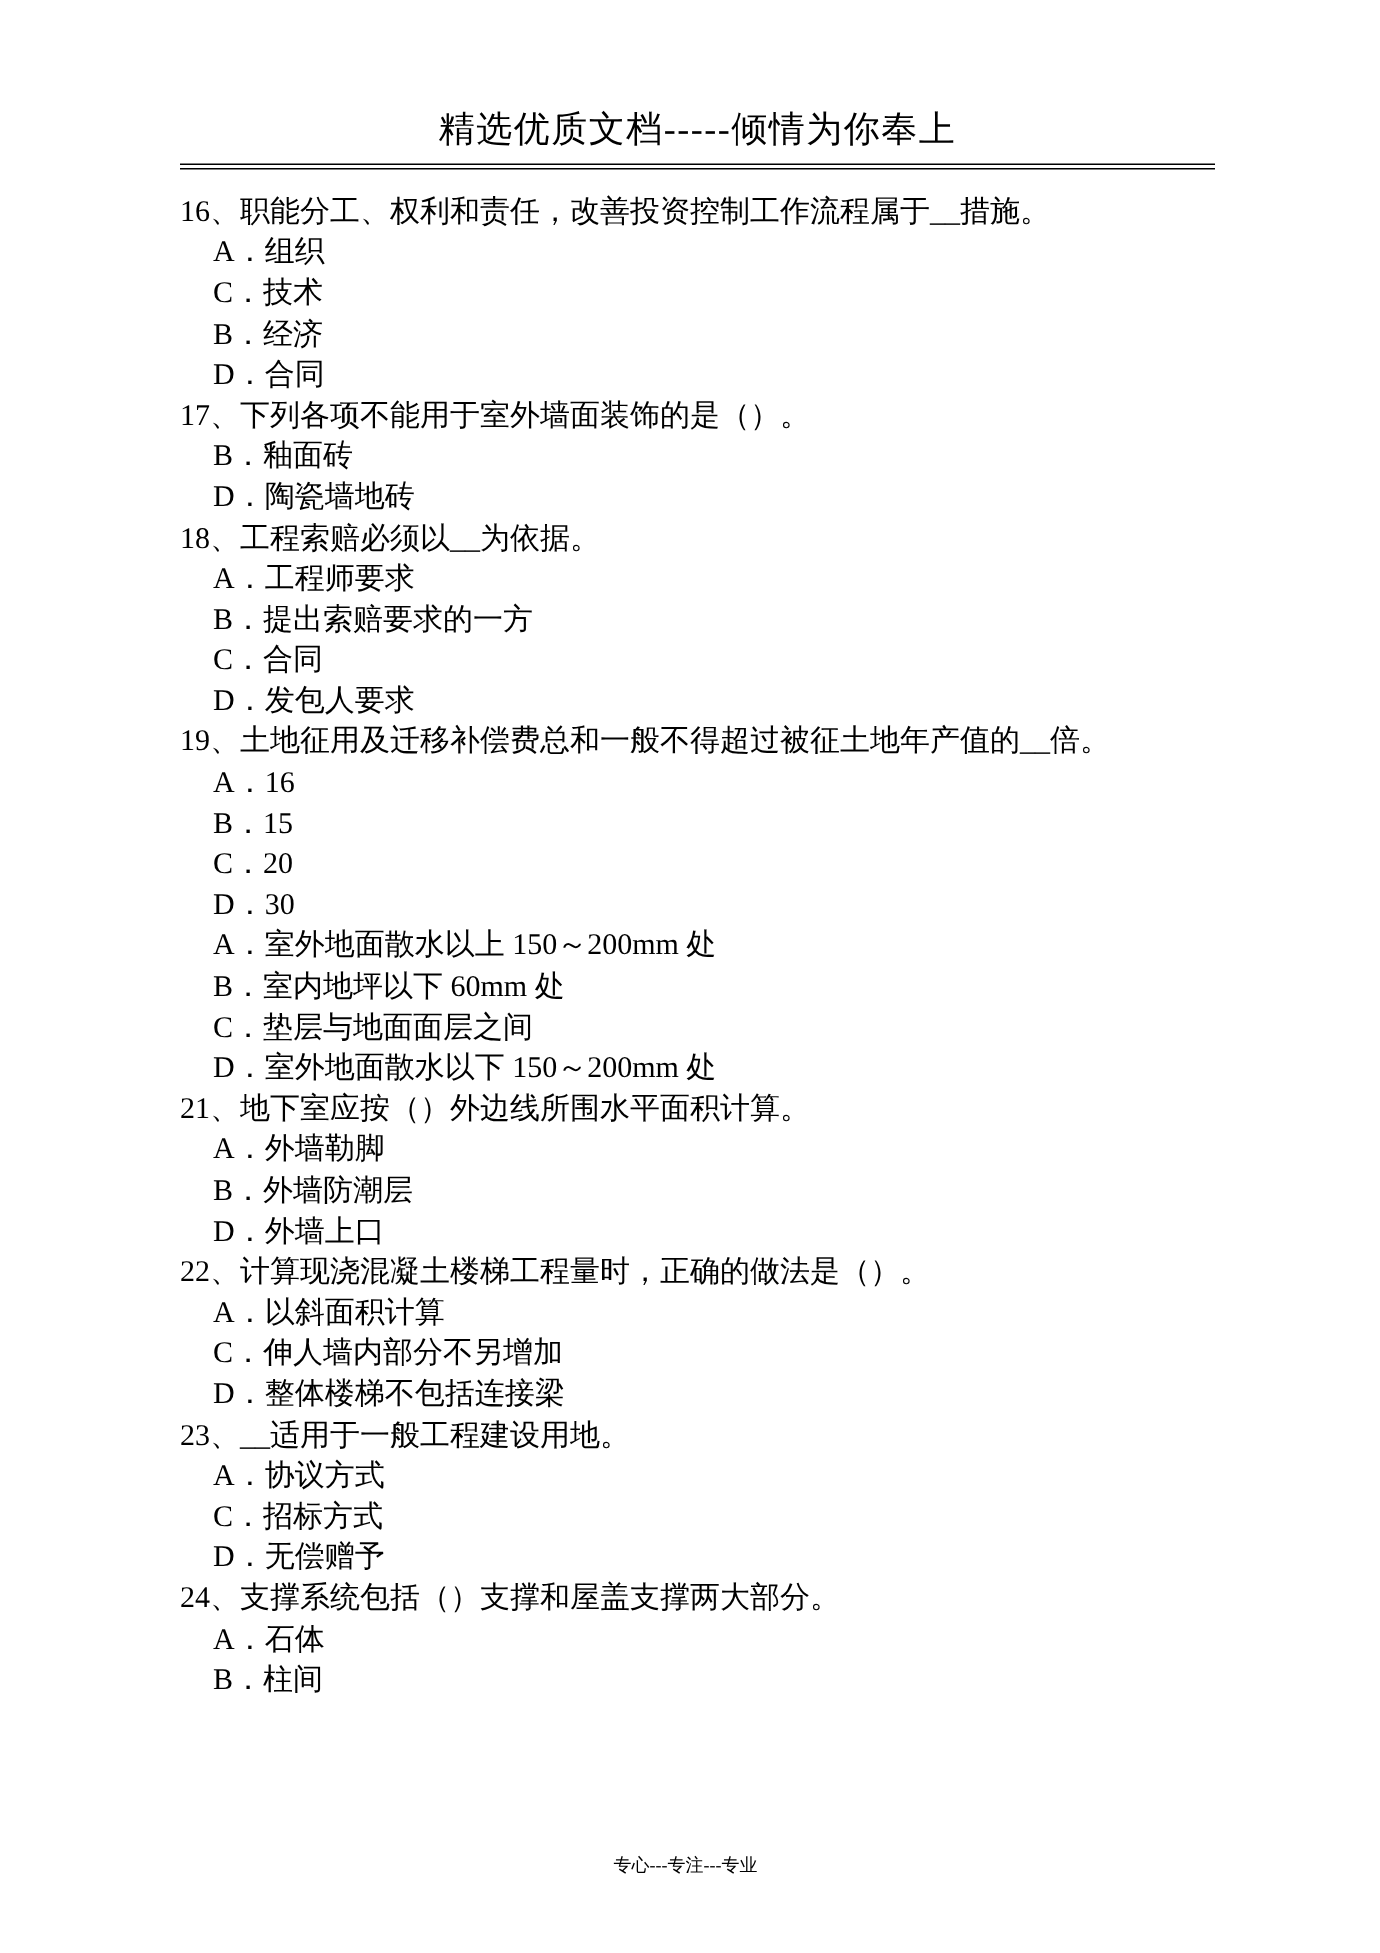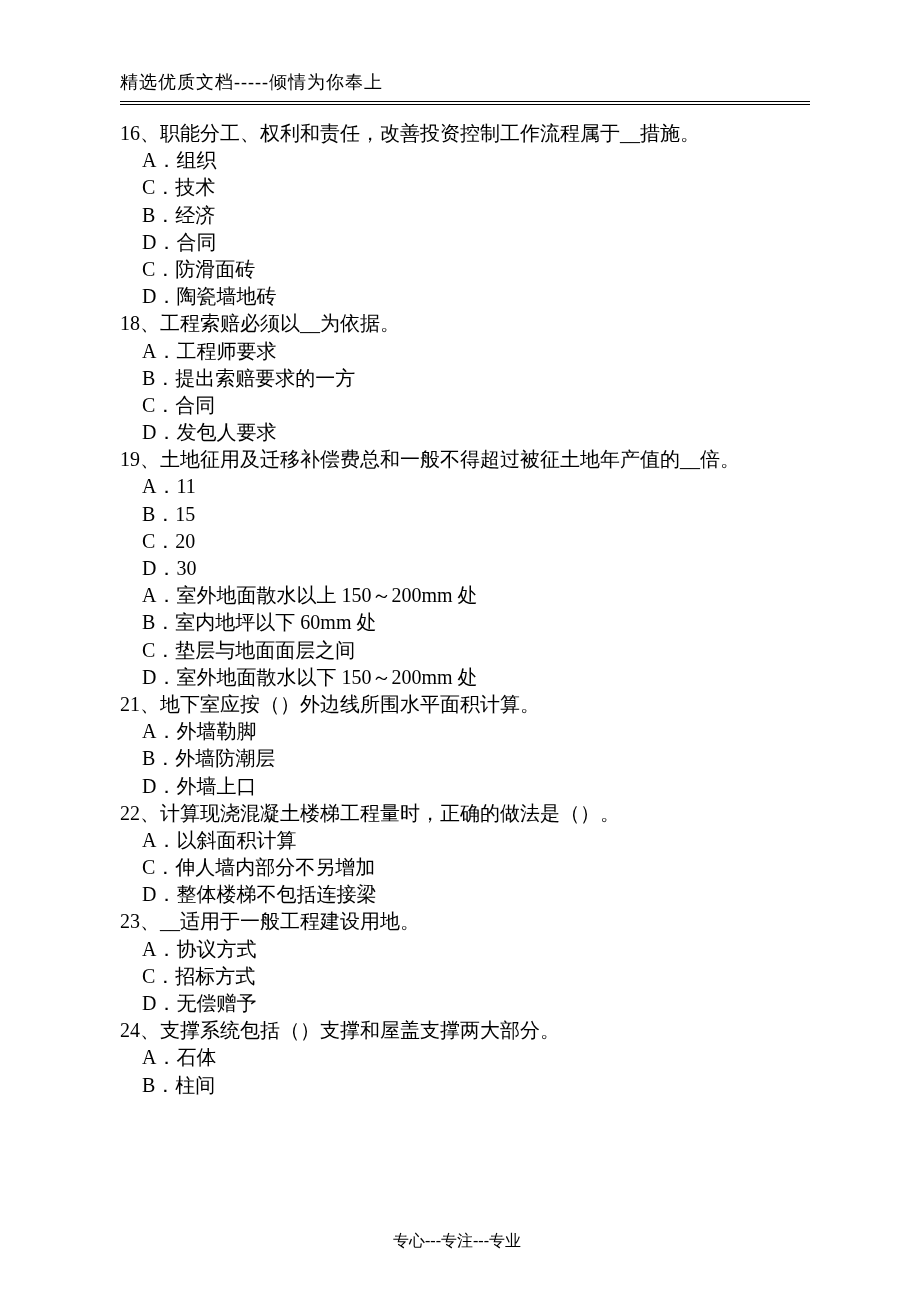--- a/index.html
+++ b/index.html
@@ -8,22 +8,22 @@
     font-family: "SimSun", "宋体", serif;
     width: 920px;
     height: 1302px;
     position: relative;
     color: #000;
   }
   .page {
     padding: 70px 110px 0 120px;
   }
   .header {
-    text-align: left;
-    font-size: 18px;
+    text-align: center;
+    font-size: 24px;
     letter-spacing: 1px;
     padding-bottom: 8px;
     margin-bottom: 18px;
     position: relative;
   }
   .header-rule {
     position: absolute;
     left: 0; right: 0; bottom: 0;
     border-bottom: 1.5px solid #000;
   }
@@ -42,46 +42,47 @@
     text-align: justify;
   }
   .opt {
     padding-left: 1.1em;
   }
   .footer {
     position: absolute;
     bottom: 50px;
     left: 0; right: 6px;
     text-align: center;
-    font-size: 16px;
+    font-size: 12px;
   }
 </style>
 </head>
 <body>
 
 <div class="page">
   <div class="header">
     <span>精选优质文档-----倾情为你奉上</span>
     <div class="header-rule"></div>
   </div>
   <div class="content" id="content">
       <div class="qstem">16、职能分工、权利和责任，改善投资控制工作流程属于__措施。</div>
       <div class="opt">A．组织</div>
       <div class="opt">C．技术</div>
       <div class="opt">B．经济</div>
       <div class="opt">D．合同</div>
-      <div class="opt">C．防滑面砖</div>
+      <div class="qstem">17、下列各项不能用于室外墙面装饰的是（）。</div>
+      <div class="opt">B．釉面砖</div>
       <div class="opt">D．陶瓷墙地砖</div>
       <div class="qstem">18、工程索赔必须以__为依据。</div>
       <div class="opt">A．工程师要求</div>
       <div class="opt">B．提出索赔要求的一方</div>
       <div class="opt">C．合同</div>
       <div class="opt">D．发包人要求</div>
       <div class="qstem">19、土地征用及迁移补偿费总和一般不得超过被征土地年产值的__倍。</div>
-      <div class="opt">A．11</div>
+      <div class="opt">A．16</div>
       <div class="opt">B．15</div>
       <div class="opt">C．20</div>
       <div class="opt">D．30</div>
       <div class="opt">A．室外地面散水以上 150～200mm 处</div>
       <div class="opt">B．室内地坪以下 60mm 处</div>
       <div class="opt">C．垫层与地面面层之间</div>
       <div class="opt">D．室外地面散水以下 150～200mm 处</div>
       <div class="qstem">21、地下室应按（）外边线所围水平面积计算。</div>
       <div class="opt">A．外墙勒脚</div>
       <div class="opt">B．外墙防潮层</div>

